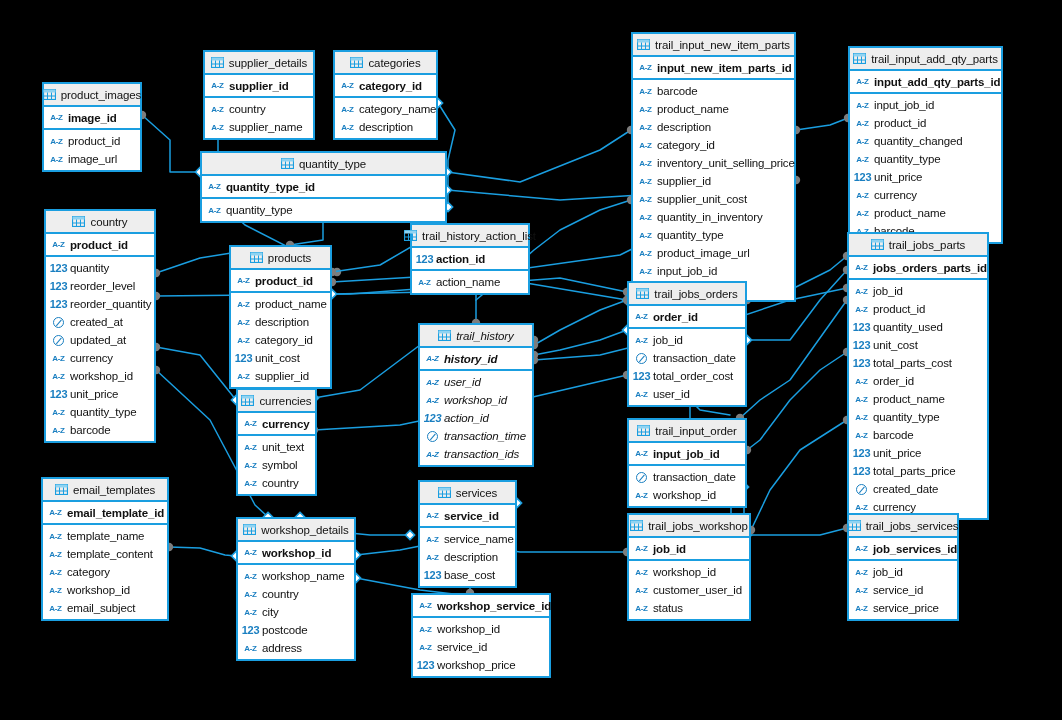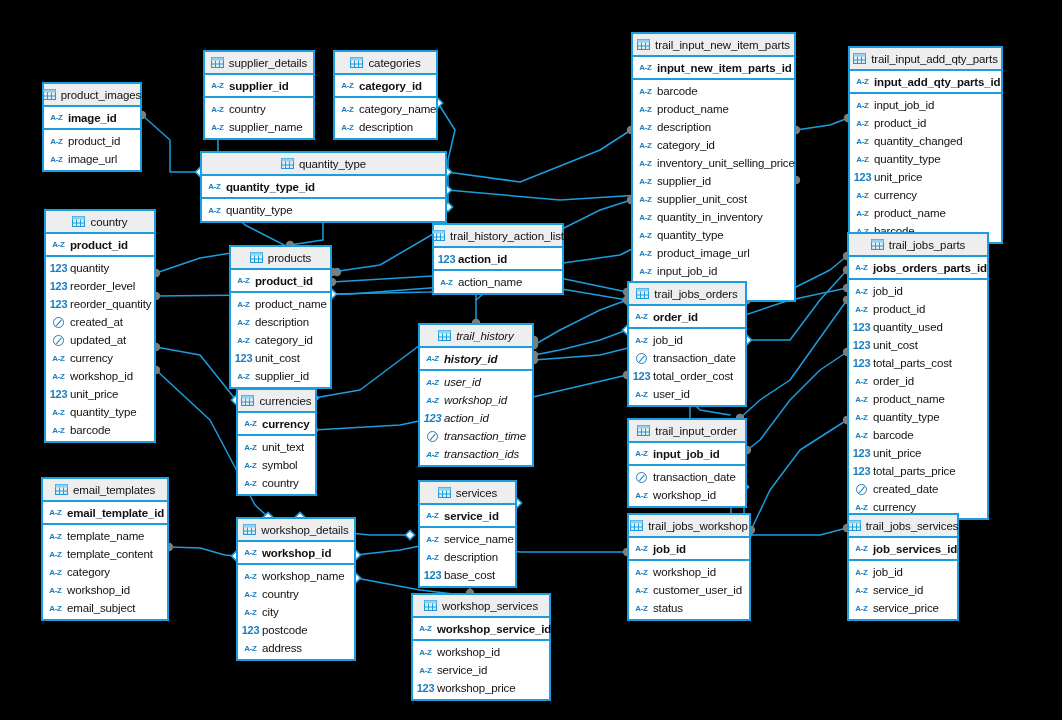--- a/index.html
+++ b/index.html
@@ -350,21 +350,21 @@
           <div class="col">
             <span class="ic num">123</span>
             <span class="cname">unit_cost</span>
           </div>
           <div class="col">
             <span class="ic">A-Z</span>
             <span class="cname">supplier_id</span>
           </div>
         </div>
       </div>
-      <div class="table" style="left: 432px; top: 223px; width: 132px; text-align: right;">
+      <div class="table" style="left: 410px; top: 223px; width: 120px; text-align: right;">
         <div class="thead">
           <span class="tbl-ic">
             <svg width="13" height="11" viewBox="0 0 13 11">
               <rect x="0.5" y="0.5" width="12" height="10" fill="none" stroke="#1a9ee0" stroke-width="1.2"></rect>
               <rect x="0.5" y="0.5" width="12" height="3" fill="#8fd3f2" stroke="none"></rect>
               <line x1="4.5" y1="3.5" x2="4.5" y2="10.5" stroke="#1a9ee0" stroke-width="1"></line>
               <line x1="8.5" y1="3.5" x2="8.5" y2="10.5" stroke="#1a9ee0" stroke-width="1"></line>
               <line x1="0.5" y1="7" x2="12.5" y2="7" stroke="#1a9ee0" stroke-width="1"></line>
             </svg>
           </span>
@@ -823,32 +823,20 @@
             <span class="ic">A-Z</span>
             <span class="cname">description</span>
           </div>
           <div class="col">
             <span class="ic num">123</span>
             <span class="cname">base_cost</span>
           </div>
         </div>
       </div>
       <div class="table" style="left: 411px; top: 593px; width: 140px;">
-        <div class="thead">
-          <span class="tbl-ic">
-            <svg width="13" height="11" viewBox="0 0 13 11">
-              <rect x="0.5" y="0.5" width="12" height="10" fill="none" stroke="#1a9ee0" stroke-width="1.2"></rect>
-              <rect x="0.5" y="0.5" width="12" height="3" fill="#8fd3f2" stroke="none"></rect>
-              <line x1="4.5" y1="3.5" x2="4.5" y2="10.5" stroke="#1a9ee0" stroke-width="1"></line>
-              <line x1="8.5" y1="3.5" x2="8.5" y2="10.5" stroke="#1a9ee0" stroke-width="1"></line>
-              <line x1="0.5" y1="7" x2="12.5" y2="7" stroke="#1a9ee0" stroke-width="1"></line>
-            </svg>
-          </span>
-          <span class="ttitle">workshop_services</span>
-        </div>
         <div class="pk">
           <span class="ic">A-Z</span>
           <span class="cname">workshop_service_id</span>
         </div>
         <div class="cols">
           <div class="col">
             <span class="ic">A-Z</span>
             <span class="cname">workshop_id</span>
           </div>
           <div class="col">

